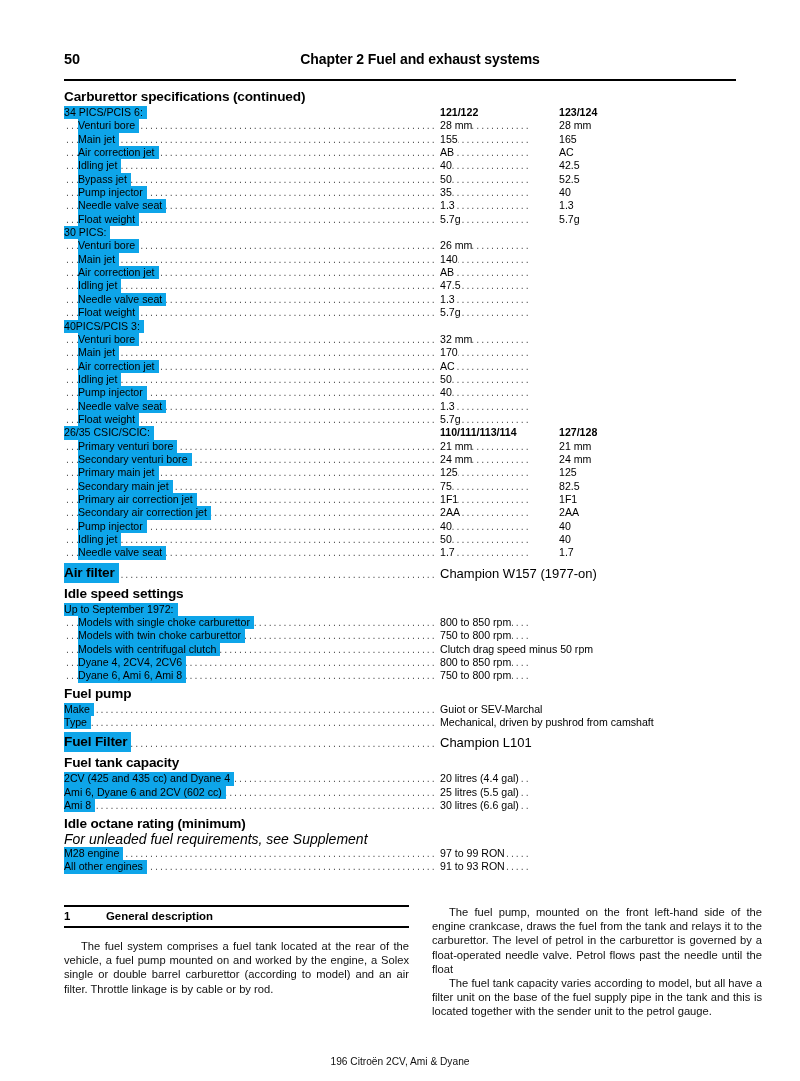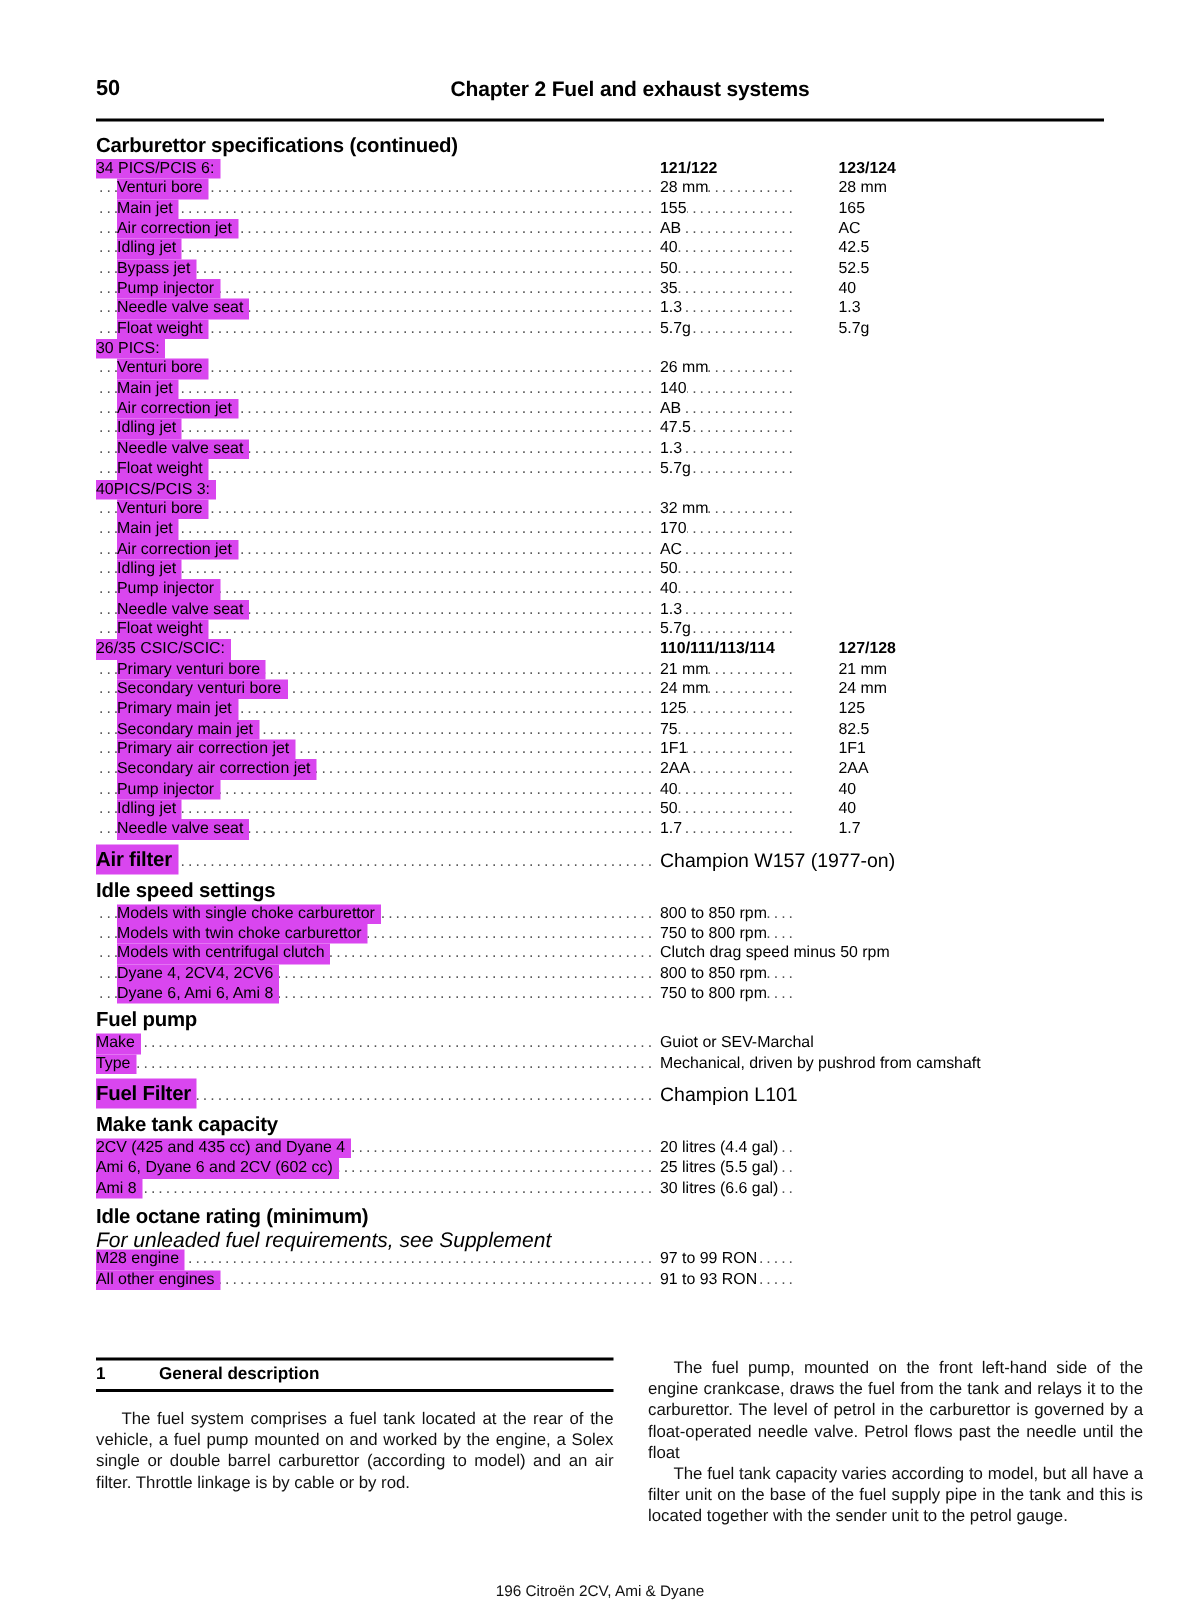--- a/index.html
+++ b/index.html
@@ -82,21 +82,21 @@
     position: relative;
     height: 13.35px;
     line-height: 13.35px;
     font-size: 10.6px;
     white-space: nowrap;
   }
   .row .lbl {
     position: absolute;
     top: 0;
     left: 0;
-    background: #d946ef;
+    background: #0ea5e9;
     padding-right: 4px;
     z-index: 2;
   }
   .row.ind .lbl { left: 14px; }
   .row .leader {
     position: absolute;
     left: 0;
     right: 0;
     top: 0;
     bottom: 0;
@@ -484,20 +484,23 @@
       <span class="lbl">Air filter</span>
       <span class="leader">
           <span>......................................................................................</span>
         </span>
       <span class="v1">Champion W157 (1977-on)</span>
     </div>
 
     <div class="spacer2"></div>
     <div class="spec-h1">Idle speed settings</div>
     <div id="idle-host">
+        <div class="row hdr">
+          <span class="lbl">Up to September 1972:</span>
+        </div>
         <div class="row ind">
           <span class="lbl">Models with single choke carburettor</span>
           <span class="leader">
             <span>..............................................................................................</span>
           </span>
           <span class="v1">800 to 850 rpm</span>
         </div>
         <div class="row ind">
           <span class="lbl">Models with twin choke carburettor</span>
           <span class="leader">
@@ -550,21 +553,21 @@
     <div class="spacer3"></div>
     <div class="row bighead">
       <span class="lbl">Fuel Filter</span>
       <span class="leader">
           <span>......................................................................................</span>
         </span>
       <span class="v1">Champion L101</span>
     </div>
 
     <div class="spacer2"></div>
-    <div class="spec-h1">Make tank capacity</div>
+    <div class="spec-h1">Fuel tank capacity</div>
     <div id="fueltank-host">
         <div class="row">
           <span class="lbl">2CV (425 and 435 cc) and Dyane 4</span>
           <span class="leader">
             <span>..............................................................................................</span>
           </span>
           <span class="v1">20 litres (4.4 gal)</span>
         </div>
         <div class="row">
           <span class="lbl">Ami 6, Dyane 6 and 2CV (602 cc)</span>

